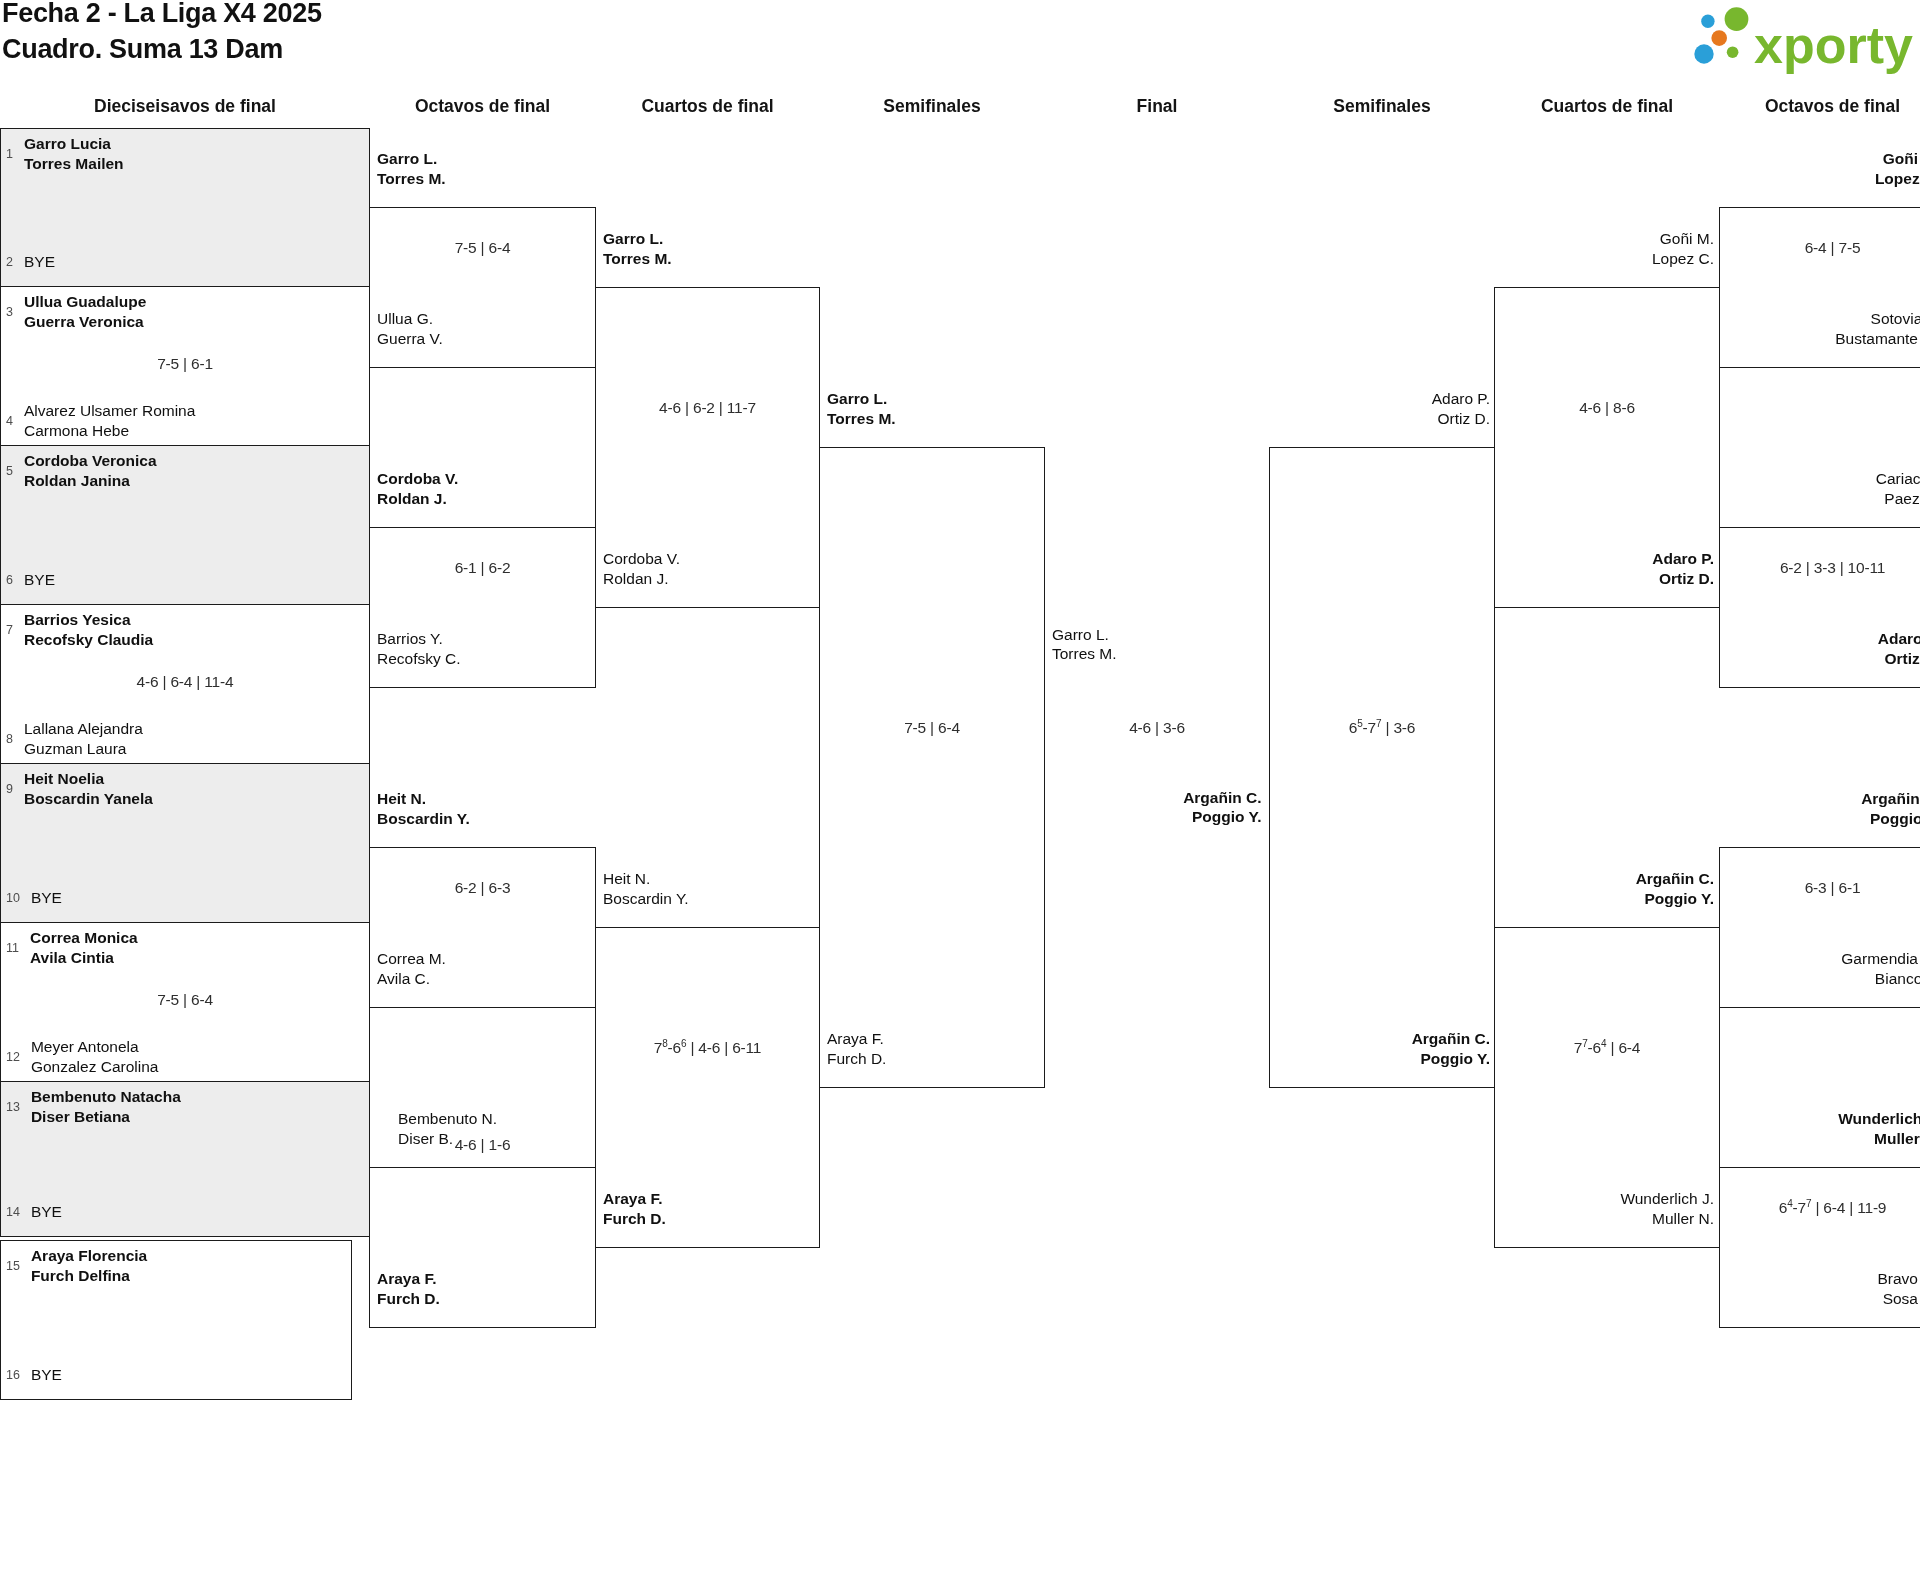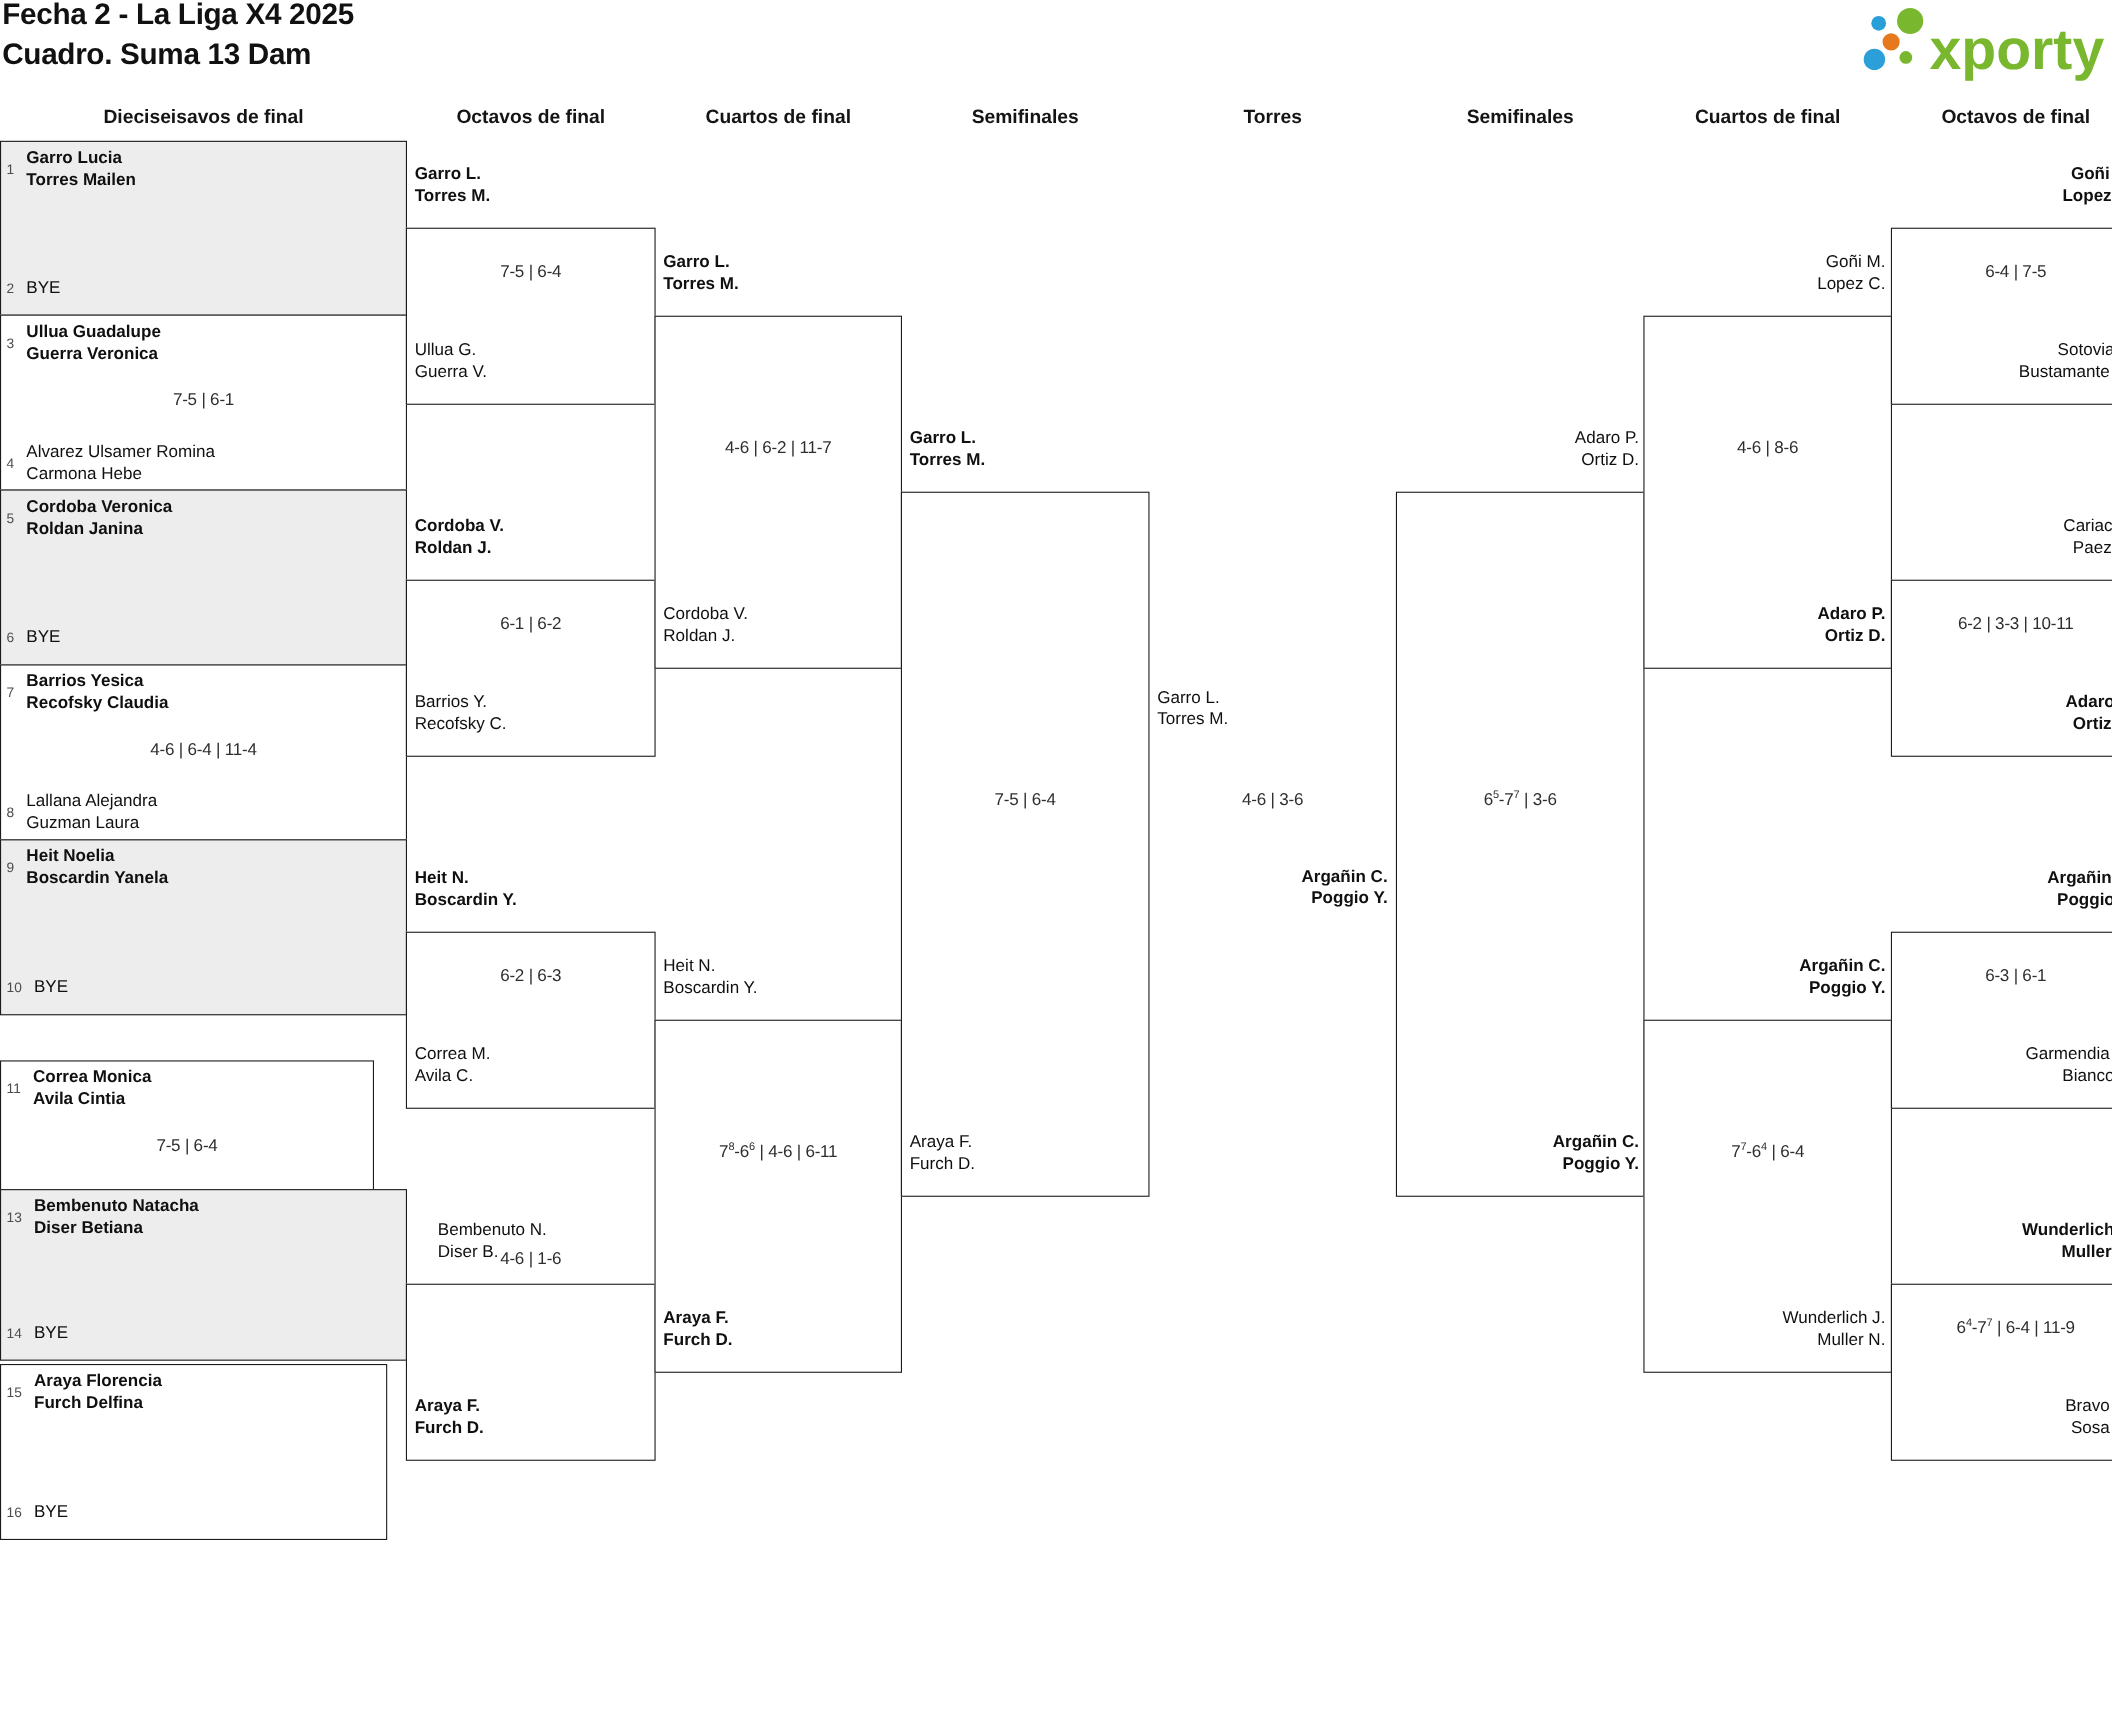--- a/index.html
+++ b/index.html
@@ -24,21 +24,21 @@
 <circle cx="1736.5" cy="19.1" r="11.9" fill="#78b72e"></circle>
 <circle cx="1719.2" cy="38.1" r="7.8" fill="#e6781e"></circle>
 <circle cx="1704" cy="54" r="9.7" fill="#2a9fd8"></circle>
 <circle cx="1732.6" cy="52.2" r="5.8" fill="#78b72e"></circle>
 <text x="1754" y="63" font-family="Liberation Sans,sans-serif" font-weight="bold" font-size="52" fill="#78b72e">xporty</text>
 </svg>
 <div class="hd" style="left:185px">Dieciseisavos de final</div>
 <div class="hd" style="left:482.5px">Octavos de final</div>
 <div class="hd" style="left:707.5px">Cuartos de final</div>
 <div class="hd" style="left:932px">Semifinales</div>
-<div class="hd" style="left:1157px">Torres</div>
+<div class="hd" style="left:1157px">Final</div>
 <div class="hd" style="left:1382px">Semifinales</div>
 <div class="hd" style="left:1607px">Cuartos de final</div>
 <div class="hd" style="left:1832.5px">Octavos de final</div>
 <div class="box g" style="left:0px;top:128px;width:370px;height:159px">
     <div class="t1">
       <div class="num">1</div>
       <div class="nm b">Garro Lucia<br>Torres Mailen</div>
     </div>
     <div class="t2">
       <div class="num">2</div>
@@ -80,21 +80,21 @@
 <div class="box g" style="left:0px;top:763px;width:370px;height:160px">
     <div class="t1">
       <div class="num">9</div>
       <div class="nm b">Heit Noelia<br>Boscardin Yanela</div>
     </div>
     <div class="t2">
       <div class="num">10</div>
       <div class="nm">BYE</div>
     </div>
   </div>
-<div class="box" style="left:0px;top:964px;width:340px;height:160px">
+<div class="box" style="left:0px;top:922px;width:370px;height:160px">
     <div class="t1">
       <div class="num">11</div>
       <div class="nm b">Correa Monica<br>Avila Cintia</div>
     </div>
     <div class="rsc" style="top:67.25px">7-5 | 6-4</div>
     <div class="t2">
       <div class="num">12</div>
       <div class="nm">Meyer Antonela<br>Gonzalez Carolina</div>
     </div>
   </div>

